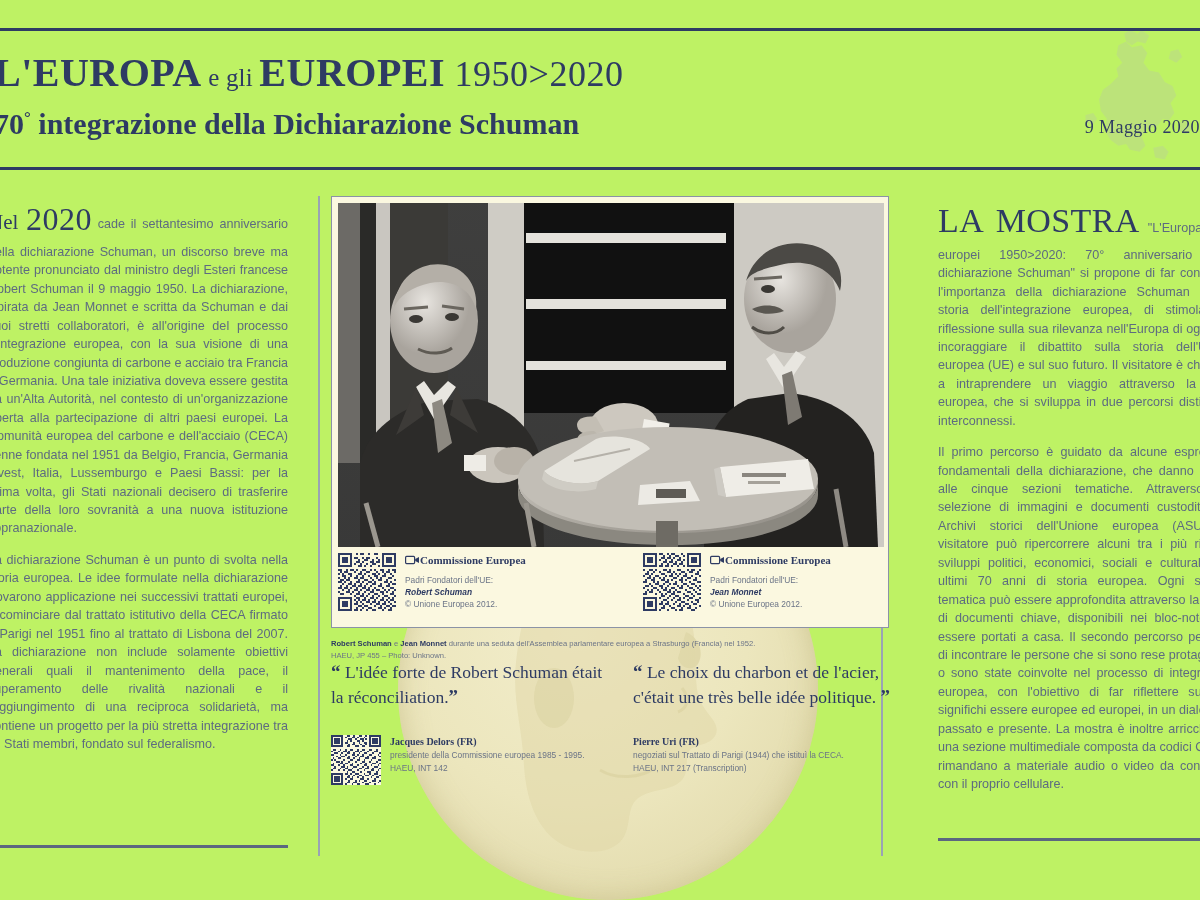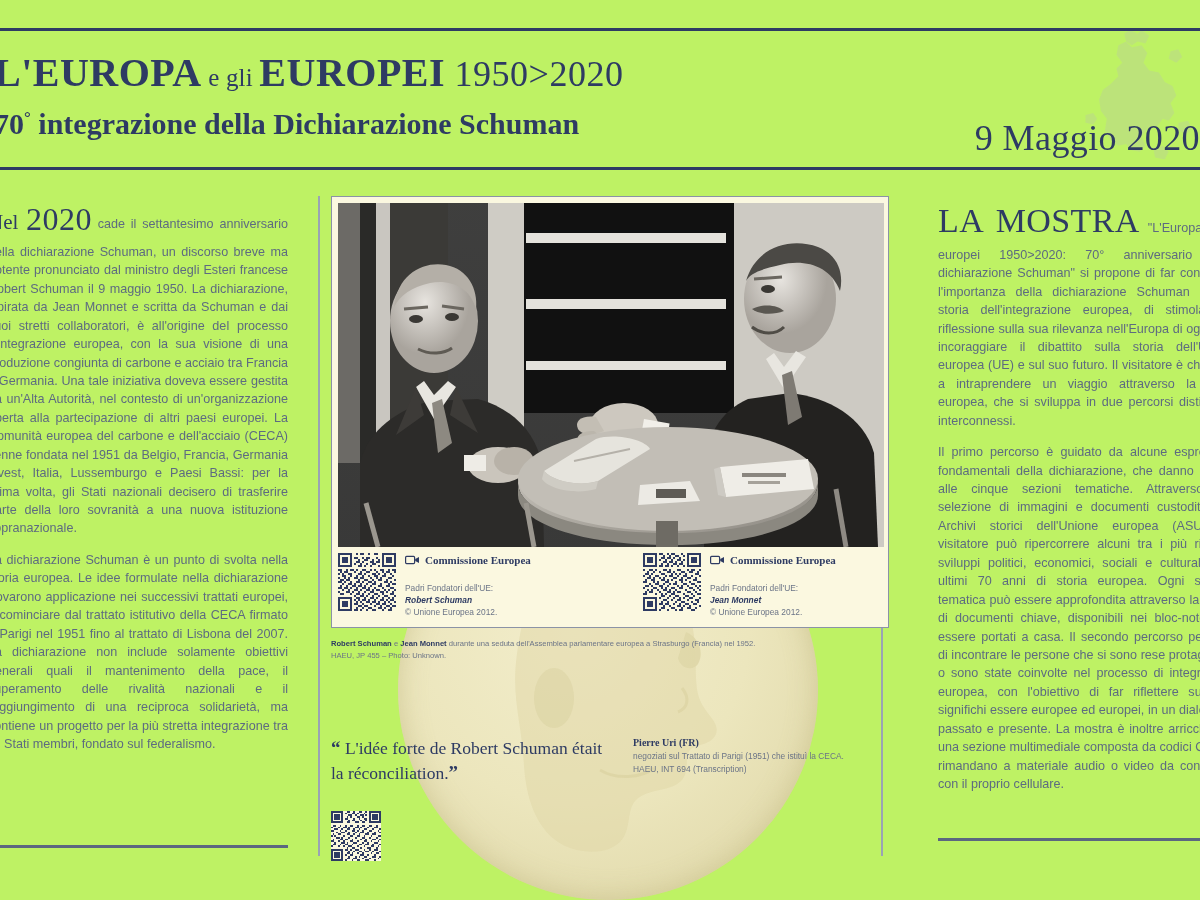--- a/index.html
+++ b/index.html
@@ -102,21 +102,21 @@
   }
   .t-deg {
     font-size: 17px;
     vertical-align: super;
   }
   .header-date {
     position: absolute;
     right: 0px;
     top: 86px;
     font-family: "Liberation Serif", serif;
-    font-size: 36px;
+    font-size: 18px;
     color: #2e3b63;
     white-space: nowrap;
     letter-spacing: 0.4px;
   }
 
   
   .col-left {
     position: absolute;
     left: -12px;
     top: 196px;
@@ -248,22 +248,21 @@
   .qr-block.second { padding-left: 32px; }
   .qr-code {
     width: 58px; height: 58px;
     flex: 0 0 58px;
   }
   .qr-code svg { display:block; width:100%; height:100%; }
   .qr-text { padding-top: 1px; }
   .qr-head {
     display: flex;
     align-items: center;
-    gap: 5px;
-    margin-bottom: 17px;
+    margin-bottom: 9px;
   }
   .cam-icon {
     width: 15px; height: 10px;
     flex: 0 0 15px;
   }
   .cam-icon svg { display:block; width:100%; height:100%; }
   .qr-org {
     font-family: "Liberation Serif", serif;
     font-weight: bold;
     font-size: 11px;
@@ -291,21 +290,21 @@
     font-size: 7.6px;
     line-height: 1.52;
     color: #6b7487;
   }
   .photo-credit b { color: #2e3b63; }
 
   
   .quotes {
     position: absolute;
     left: 331px;
-    top: 736px;
+    top: 660px;
     width: 560px;
     display: flex;
   }
   .quote-col { width: 50%; box-sizing: border-box; }
   .quote-col.right { padding-left: 22px; }
   .quote-text {
     font-family: "Liberation Serif", serif;
     font-size: 17.5px;
     line-height: 1.30;
     color: #2e3b63;
@@ -1140,28 +1139,34 @@
                 <rect x="22" y="27" width="1" height="1"></rect>
                 <rect x="27" y="27" width="1" height="1"></rect>
               <rect x="8" y="28" width="1" height="1"></rect>
                 <rect x="12" y="28" width="1" height="1"></rect>
                 <rect x="15" y="28" width="2" height="1"></rect>
                 <rect x="20" y="28" width="2" height="1"></rect>
                 <rect x="25" y="28" width="1" height="1"></rect>
             </g>
           </svg>
         </div>
+        <div class="attr-body">
+          <div class="attr-name">Jacques Delors (FR)</div>
+          <div class="attr-line">presidente della Commissione europea 1985 - 1995.</div>
+          <div class="attr-line">HAEU, INT 142</div>
+        </div>
       </div>
     </div>
 
     <div class="quote-col right">
+      <p class="quote-text"><span class="qmark">“</span><span> Le choix du charbon et de l'acier, c'était une très belle idée politique. </span><span class="qmark">”</span></p>
       <div class="attr-row">
         <div class="attr-body">
           <div class="attr-name">Pierre Uri (FR)</div>
-          <div class="attr-line">negoziati sul Trattato di Parigi (1951) che istituì la CECA.</div>
-          <div class="attr-line">HAEU, INT 694 (Transcription)</div>
+          <div class="attr-line">negoziati sul Trattato di Parigi (1944) che istituì la CECA.</div>
+          <div class="attr-line">HAEU, INT 217 (Transcription)</div>
         </div>
       </div>
     </div>
 
   </div>
 
 </div>
 
 </body></html>

